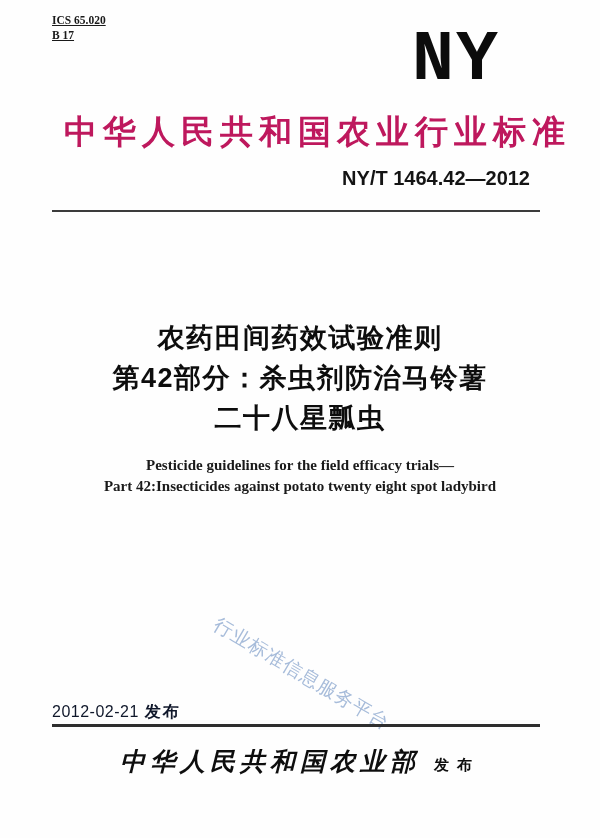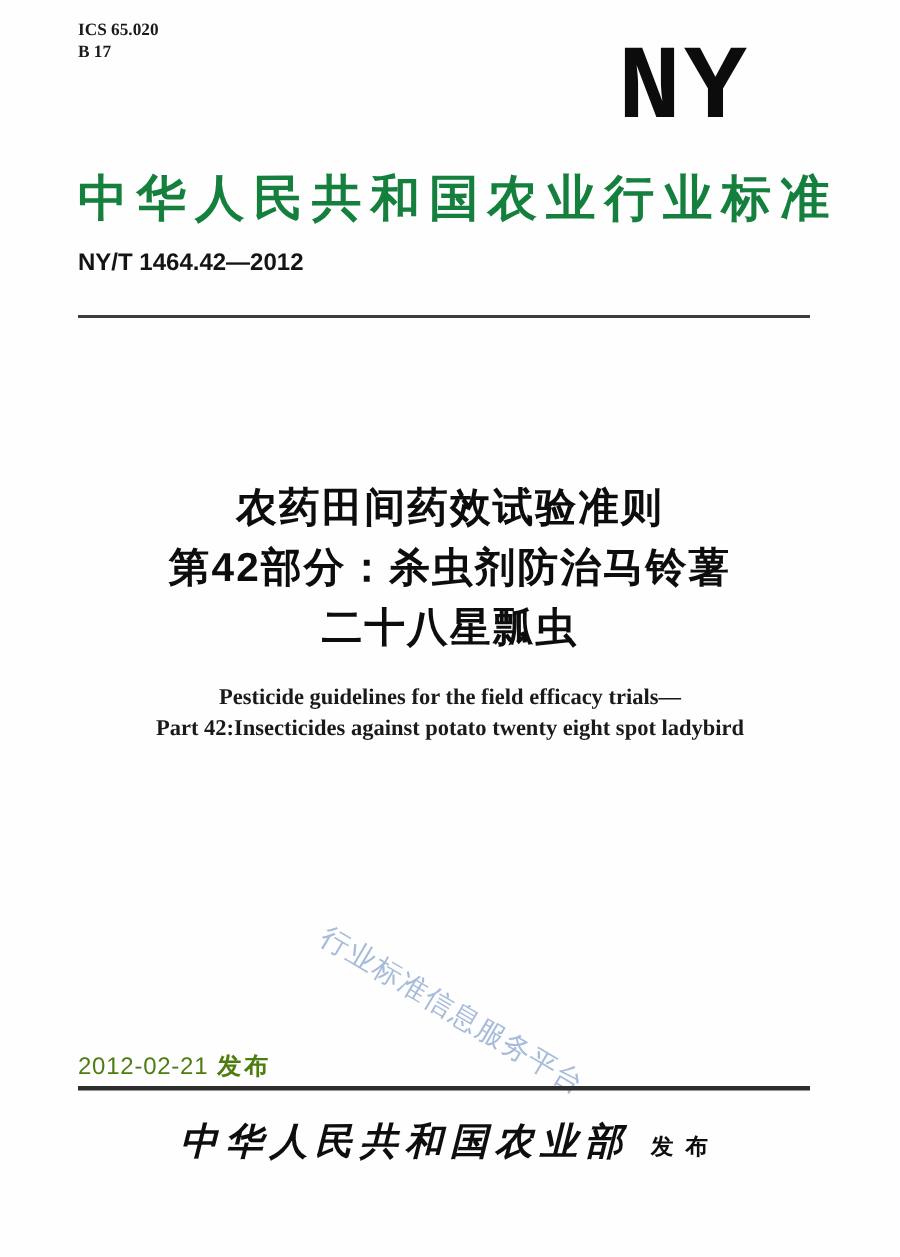--- a/index.html
+++ b/index.html
@@ -17,20 +17,21 @@
   
   .ics-block {
     position: absolute;
     left: 52px;
     top: 13px;
     font-family: "Liberation Serif", serif;
     font-weight: bold;
     font-size: 11.5px;
     line-height: 15px;
     color: #1a1a1a;
+    text-decoration: underline;
   }
 
   
   .ny-logo {
     position: absolute;
     top: 26px;
     left: 52px;
     width: 488px;
     text-align: right;
     font-family: Liberation Mono, monospace;
@@ -38,40 +39,41 @@
     font-size: 70px;
     line-height: 70px;
     letter-spacing: 2px;
     color: #0c0c0c;
     padding-right: 40px;
   }
 
   
   .header-title {
     position: absolute;
-    left: 52px;
+    left: 64px;
     top: 112px;
     width: 488px;
     text-align: center;
     font-weight: bold;
     font-size: 33px;
     line-height: 40px;
     letter-spacing: 6px;
     white-space: nowrap;
-    color: #15803d;
+    color: #be185d;
   }
 
   .std-number {
     position: absolute;
     left: 52px;
     top: 167px;
     width: 488px;
+    text-align: right;
     padding-right: 10px;
     font-weight: bold;
-    font-size: 16px;
+    font-size: 20px;
     color: #141414;
   }
 
   .rule-top {
     position: absolute;
     left: 52px;
     top: 210px;
     width: 488px;
     height: 2px;
     background: #3c3c3c;
@@ -123,21 +125,21 @@
   .dates-row {
     position: absolute;
     left: 52px;
     top: 702px;
     width: 488px;
     display: flex;
     justify-content: space-between;
     align-items: baseline;
     font-size: 16px;
     line-height: 20px;
-    color: #4d7c0f;
+    color: #0f172a;
   }
   .date-value { letter-spacing: 0.5px; }
   .date-label { font-weight: bold; letter-spacing: 2px; margin-left: 6px; }
 
   .rule-bottom {
     position: absolute;
     left: 52px;
     top: 724px;
     width: 488px;
     height: 3px;

